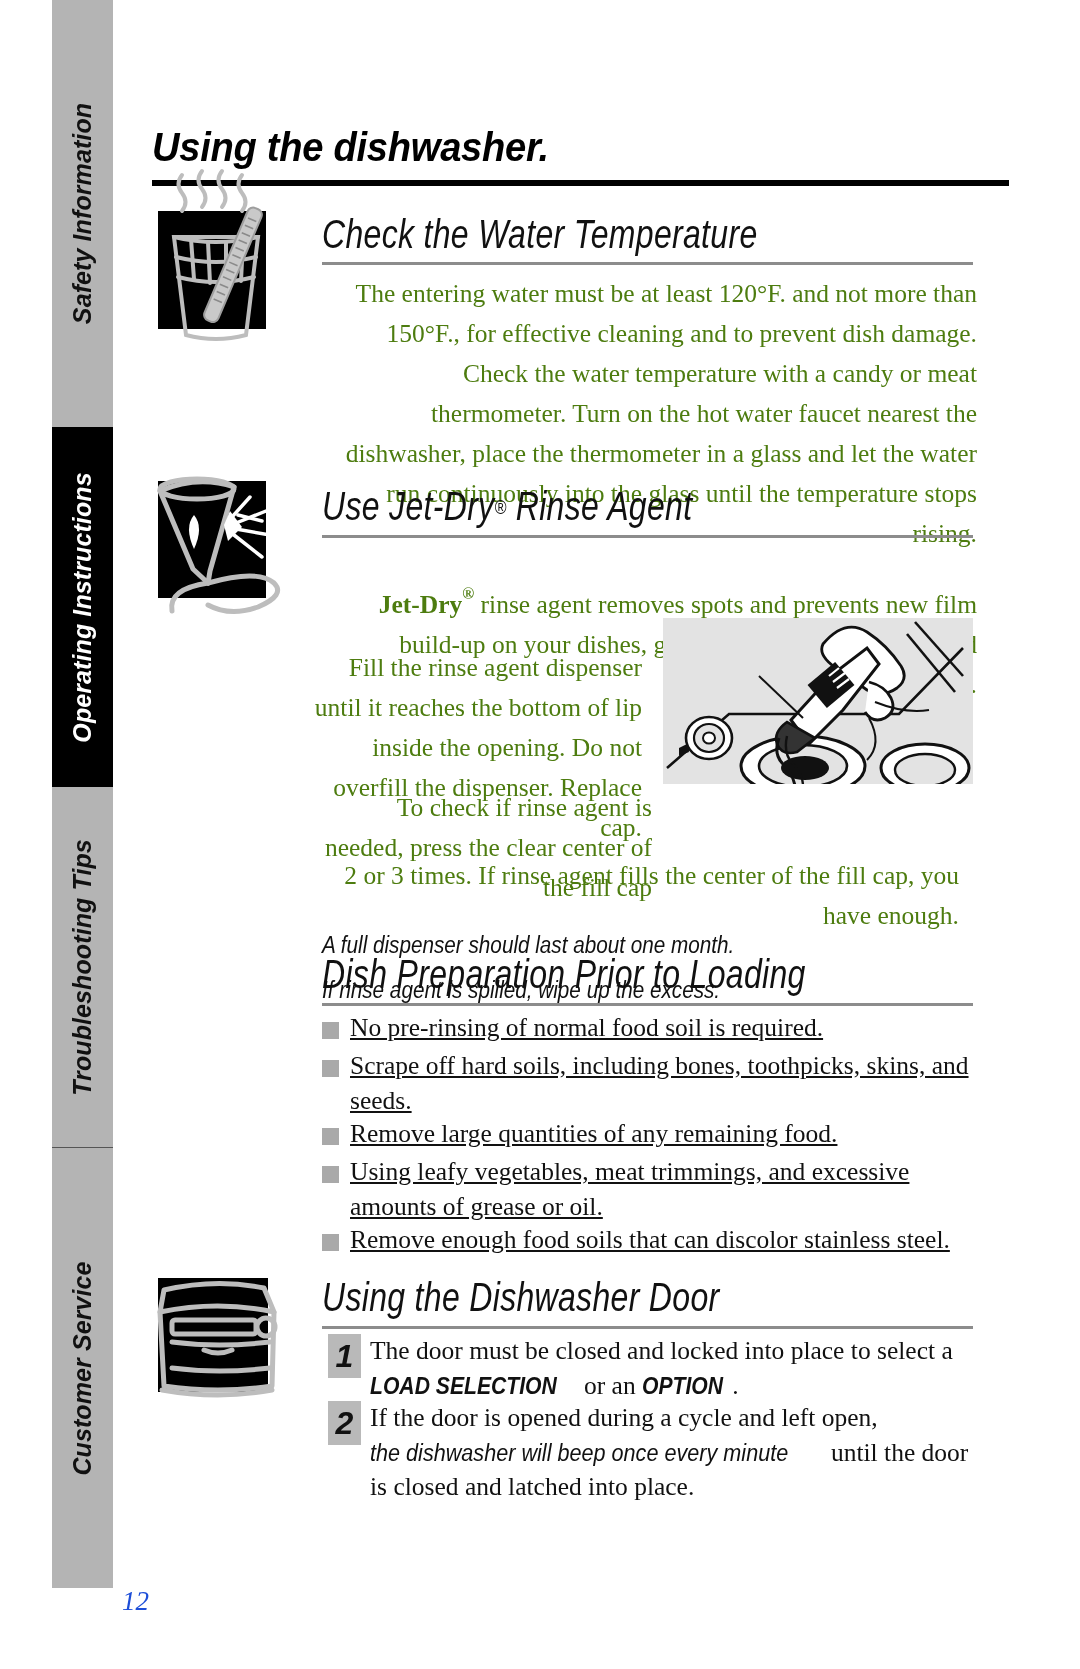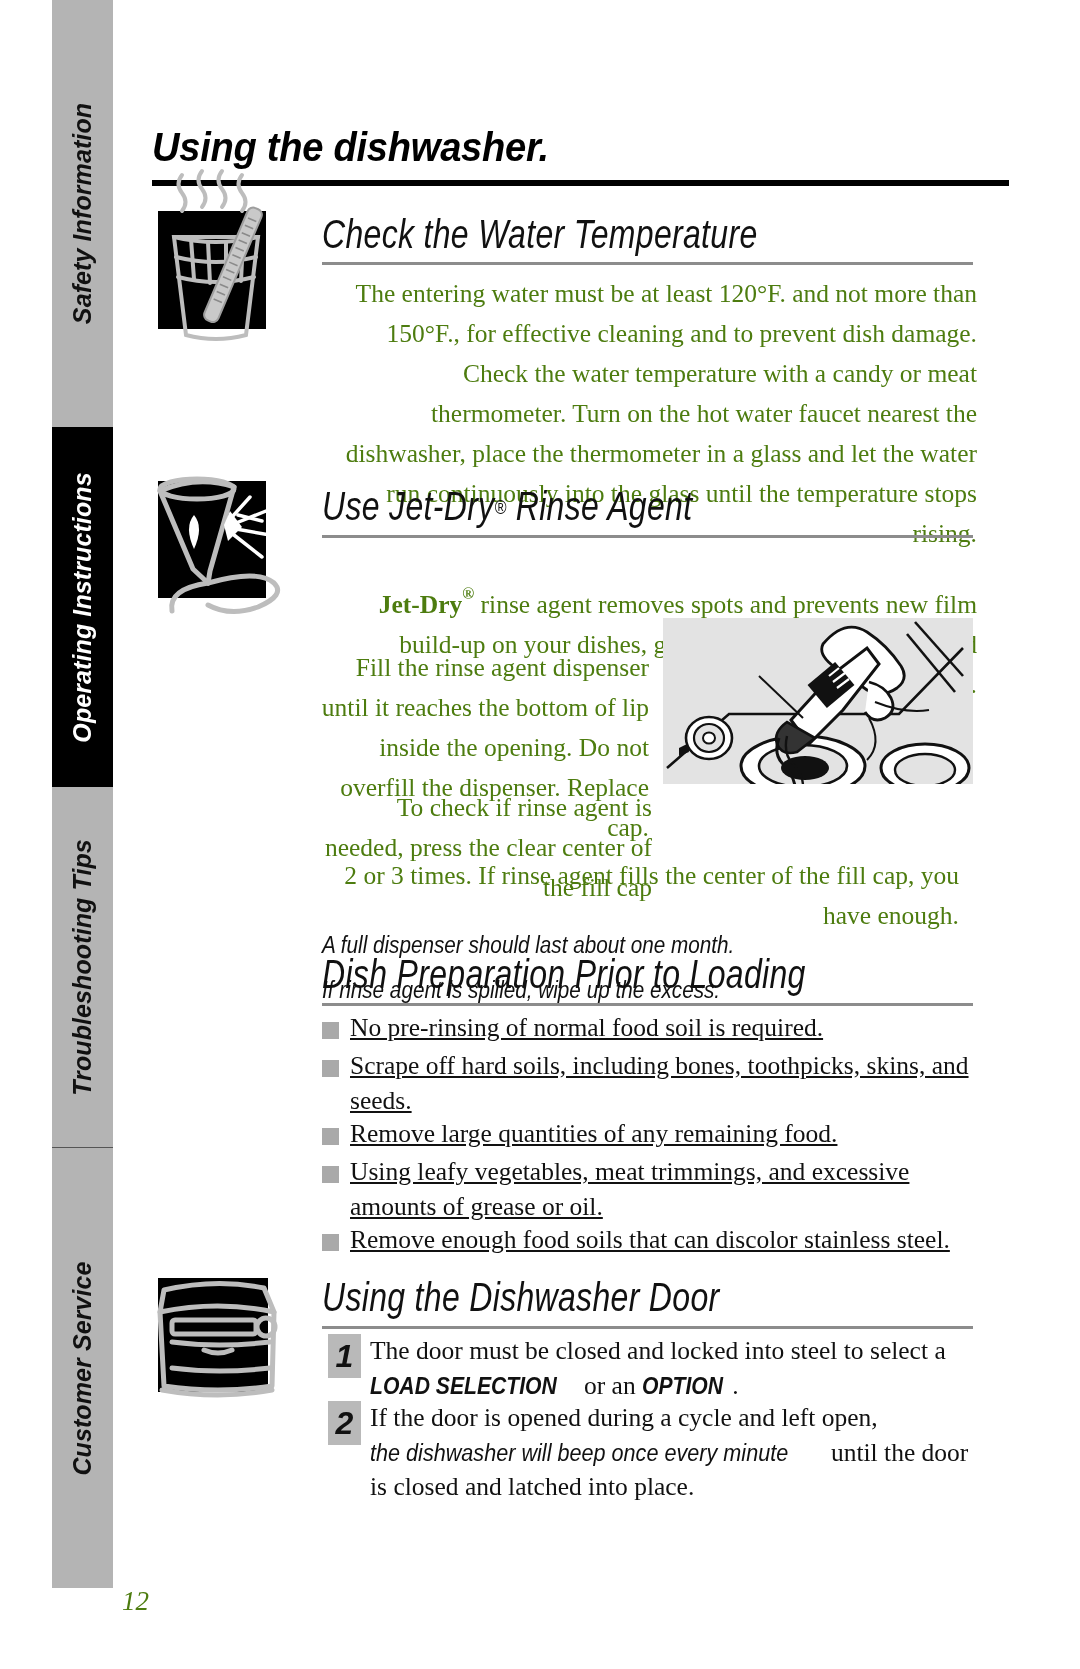--- a/index.html
+++ b/index.html
@@ -132,21 +132,21 @@
   .cond-ital{
     font-family:"Liberation Sans", sans-serif;
     font-style:italic; font-size:23.5px;
     display:inline-block; transform:scaleX(.92);
     transform-origin:left center;
   }
 
   #page-number{
     position:absolute; left:122px; top:1586px;
     font-family:"Liberation Serif", serif;
-    font-style:italic; font-size:27px; color:#4d7c0f;
+    font-style:italic; font-size:27px; color:#1d4ed8;
   }
 
   
   .icon-box{ position:absolute; background:#000; }
   .icon-svg{ position:absolute; overflow:visible; }
 
   
   #dispenser-photo{
     position:absolute; left:663px; top:618px; width:310px; height:166px;
     background:#e3e3e3; overflow:hidden;
@@ -242,21 +242,21 @@
       </g>
       <path d="M92 46 L104 62 L90 76 L86 60 Z" fill="#ffffff"></path>
     </svg>
   </div>
 
   <div class="sec-h" style="left:322px;top:484px;"><span>Use Jet-Dry</span><span class="reg">®</span><span> Rinse Agent</span></div>
   <div class="sec-rule" style="left:322px;top:535px;width:651px;"></div>
 
   <div class="para" style="left:322px;top:546px;width:655px;margin-top:28px;"><b>Jet-Dry</b><b style="font-size:16px;vertical-align:36%;">®</b><span> rinse agent removes spots and prevents new film build-up on your dishes, glasses, flatware, cookware and plastic.</span></div>
 
-  <div class="para" style="left:312px;top:648px;width:330px;margin-left:7px;">Fill the rinse agent dispenser until it reaches the bottom of lip inside the opening. Do not overfill the dispenser. Replace cap.</div>
+  <div class="para" style="left:312px;top:648px;width:330px;">Fill the rinse agent dispenser until it reaches the bottom of lip inside the opening. Do not overfill the dispenser. Replace cap.</div>
 
   <div class="para" style="left:322px;top:788px;width:330px;">To check if rinse agent is needed, press the clear center of the fill cap</div>
 
   <div class="para" style="left:304px;top:856px;width:655px;">2 or 3 times. If rinse agent fills the center of the fill cap, you have enough.</div>
 
   <div class="note" style="left:322px;top:930px;">A full dispenser should last about one month.</div>
   <div class="note" style="left:322px;top:975px;">If rinse agent is spilled, wipe up the excess.</div>
 
   <div id="dispenser-photo">
     <svg width="310" height="166" viewBox="0 0 310 166">
@@ -350,21 +350,21 @@
         <path d="M16 122 Q72 132 126 122"></path>
       </g>
     </svg>
   </div>
 
   <div class="sec-h" style="left:322px;top:1275px;">Using the Dishwasher Door</div>
   <div class="sec-rule" style="left:322px;top:1326px;width:651px;"></div>
 
   <div class="step-row" style="left:328px;top:1334px;width:650px;">
     <span class="step-num">1</span>
-    <span class="step-tx"><span>The door must be closed and locked into steel to select a </span><span class="cond-bold">LOAD SELECTION</span><span> or an </span><span class="cond-bold">OPTION</span><span>.</span></span>
+    <span class="step-tx"><span>The door must be closed and locked into place to select a </span><span class="cond-bold">LOAD SELECTION</span><span> or an </span><span class="cond-bold">OPTION</span><span>.</span></span>
   </div>
 
   <div class="step-row" style="left:328px;top:1401px;width:652px;">
     <span class="step-num">2</span>
     <span class="step-tx"><span>If the door is opened during a cycle and left open, </span><span class="cond-ital">the dishwasher will beep once every minute</span><span> until the door is closed and latched into place.</span></span>
   </div>
 
   <div id="page-number">12</div>
 </div>
 

